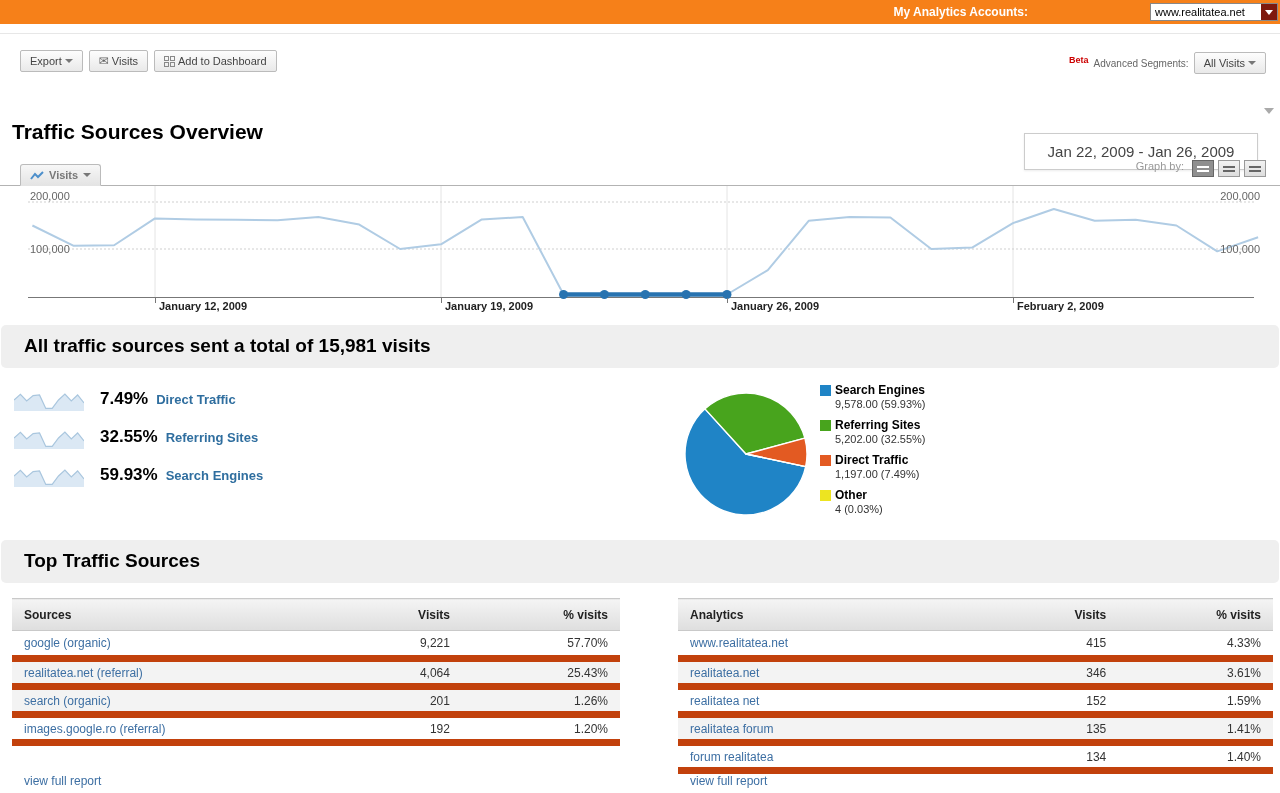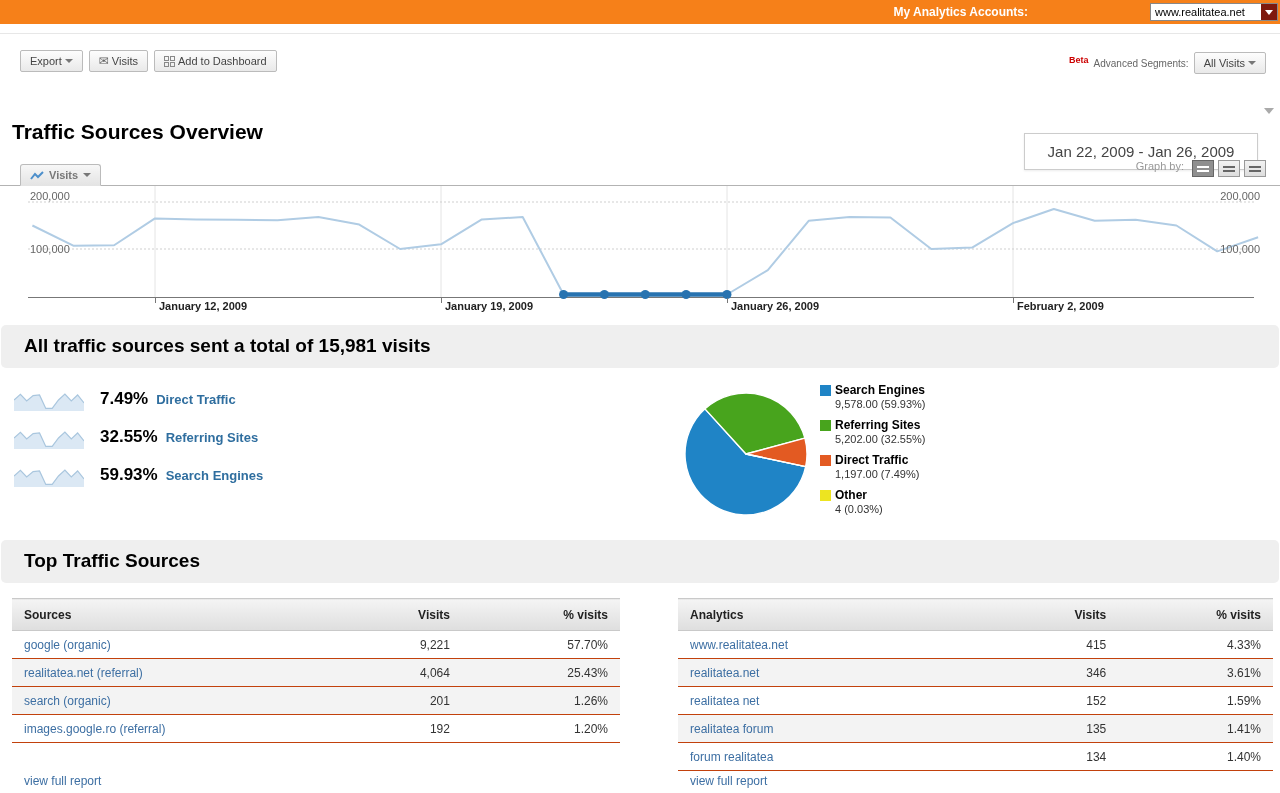--- a/index.html
+++ b/index.html
@@ -76,21 +76,21 @@
   .leg-val { font-size:11px; color:#333; margin-left:15px; margin-top:1px; }
 
   
   table { border-collapse:collapse; font-size:12px; }
   .tbl { position:absolute; top:598px; }
   .tbl-left { left:12px; width:608px; }
   .tbl-right { left:678px; width:595px; }
   th { background:linear-gradient(#f4f4f4,#dedede); border-top:1px solid #c9c9c9; border-bottom:1px solid #c9c9c9;
        font-weight:bold; color:#222; text-align:left; height:32px; padding:0 12px; }
   th.num, td.num { text-align:right; }
-  td { height:28px; padding:0 12px; border-bottom:1px solid #c2410c; color:#333; }
+  td { height:28px; padding:0 12px; border-bottom:7px solid #c2410c; color:#333; }
   tr.alt td { background:#f3f3f3; }
   td a, .viewfull { color:#3D6FA3; text-decoration:none; }
   .viewfull { position:absolute; top:774px; font-size:12px; }
   .vf-left { left:24px; } .vf-right { left:690px; }
 </style>
 </head>
 <body>
 
 <div class="page">
 

